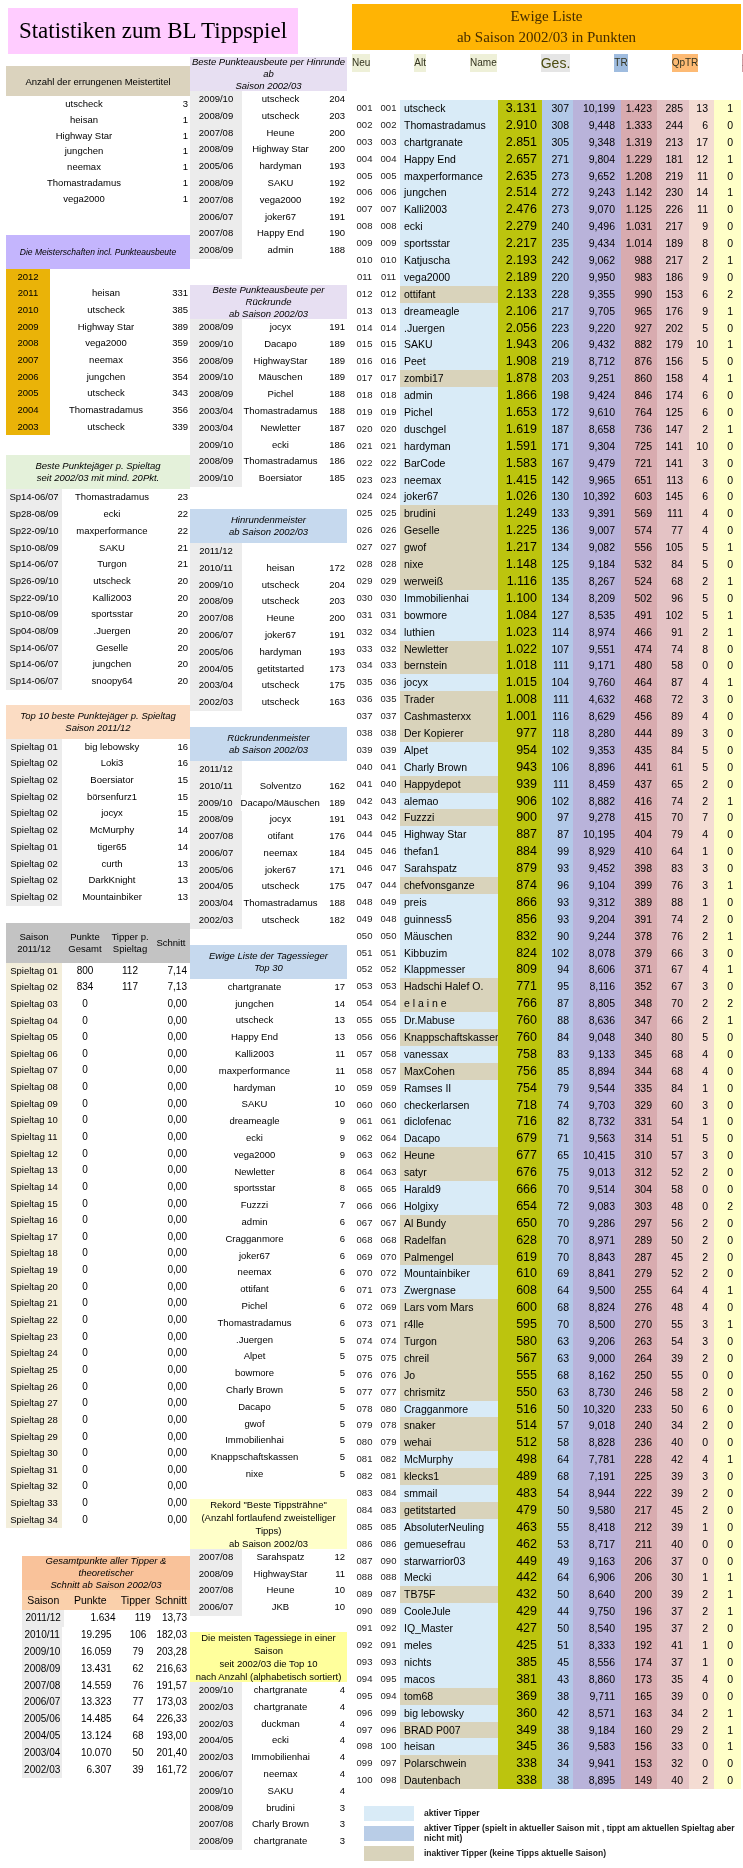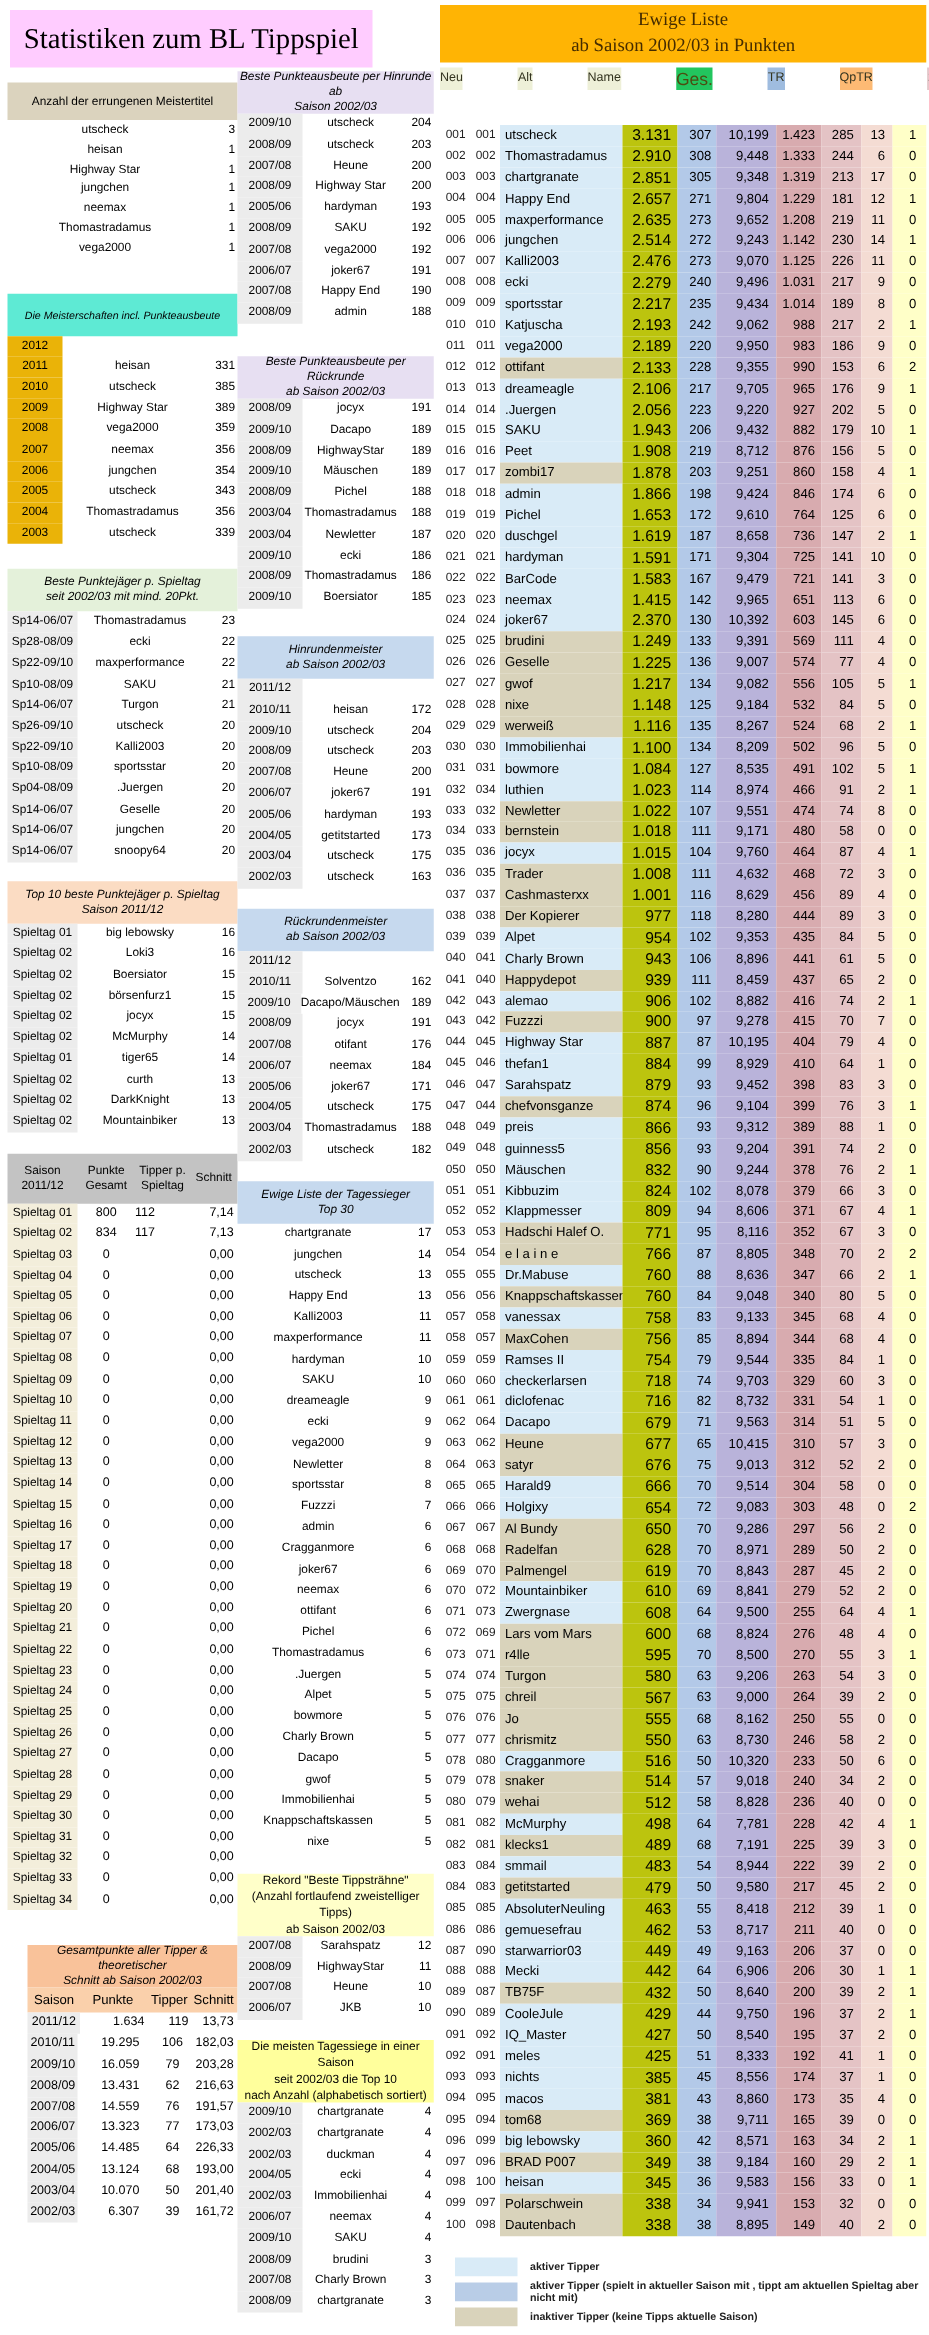--- a/index.html
+++ b/index.html
@@ -9,42 +9,42 @@
         font-family:"Liberation Serif",serif;font-size:23px;text-align:center;line-height:46px;}
   .col{position:absolute;}
   .col-left{left:6px;top:66px;width:184px;}
   .col-mid{left:190px;top:57px;width:157px;}
   .col-right{left:352px;top:4px;width:389px;}
   .phead{white-space:pre-line;text-align:center;display:flex;flex-direction:column;justify-content:center;}
   .h1l{height:30px;}
   .h2l{height:34px;font-size:9.5px;line-height:12px;font-style:italic;}
   .h3l{height:50px;font-size:9.5px;line-height:13px;}
   .tan{background:#dbd3be;font-size:9.5px;}
-  .mint{background:#5eead4;font-size:8.5px;}
+  .mint{background:#c4b5fd;font-size:8.5px;}
   .pgreen{background:#e4f1da;}
   .peach{background:#fbdcc3;}
   .lav{background:#e7dff2;}
   .lblue{background:#c6d9ee;}
   .pyellow{background:#ffffc9;}
   .yellow{background:#ffff9c;}
   .gesamthead{background:#f9c29a;}
   .r{display:flex;height:16.7px;line-height:16.7px;}
   .rm{display:flex;height:15.8px;line-height:15.8px;}
   .lab{width:56px;background:#ececec;text-align:center;font-size:9.5px;}
   .lab46{width:44px;background:#eab308;text-align:center;font-size:9.5px;}
   .nm{flex:1;text-align:center;font-size:9.5px;}
   .val{width:26px;text-align:right;font-size:9.5px;padding-right:2px;}
   
   .shead{display:flex;background:#c3c3c3;height:40px;font-size:9.5px;line-height:12px;}
   .shead div{display:flex;flex-direction:column;justify-content:center;text-align:center;white-space:pre-line;}
   .sc0{width:56px;}.sc1{width:46px;}.sc2{width:44px;}.sc3{flex:1;}
   .srow{display:flex;height:16.65px;line-height:16.65px;}
   .srow .sl{width:56px;background:#f3eedb;text-align:center;font-size:9.5px;}
   .srow .sp{width:46px;text-align:center;}
-  .srow .st{width:44px;text-align:left;}
+  .srow .st{width:44px;text-align:center;}
   .srow .ss{flex:1;text-align:right;padding-right:3px;}
   
   .ghead{display:flex;background:#fad0ab;height:20px;line-height:20px;font-size:10.5px;}
   .gc0{width:46px;text-align:center;}.gc1{width:56px;text-align:center;}
   .gc2{width:42px;text-align:center;}.gc3{flex:1;text-align:right;padding-right:3px;}
   .grow{display:flex;height:16.8px;line-height:16.8px;}
   .grow .g0{width:46px;background:#ececec;text-align:center;}
   .grow .g1{width:56px;text-align:right;padding-right:8px;}
   .grow .g2{width:42px;text-align:center;}
   .grow .g3{flex:1;text-align:right;padding-right:3px;}
@@ -54,21 +54,21 @@
   .panel{margin:0;}
   
   .etitle{height:46px;background:#ffb404;color:#452c00;font-family:"Liberation Serif",serif;
           font-size:15px;line-height:21px;text-align:center;white-space:pre-line;padding-top:2px;box-sizing:border-box;}
   .ehead{display:flex;height:18px;line-height:18px;margin-top:4px;font-size:10px;color:#33331f;gap:44px;}
   .ehead .hc{text-align:center;}
   .cream{background:#eef0d8;}
   .c-neu{width:25px;}.c-alt{width:23px;}.c-name{width:98px;}.c-ges{width:44px;}
   .c-tr{width:31px;}.c-qptr{width:48px;}.c-2p{width:36px;}.c-zp{width:32px;}
   .c-ts{width:25px;}.c-np{width:27px;}
-  .hges{background:#22c55e;font-size:14px;color:#4c4c10;}
+  .hges{background:#e5e5e5;font-size:14px;color:#4c4c10;}
   .htr{background:#9fbcdf;}.hqptr{background:#fdba74;}.h2p{background:#cf9ba1;}
   .hzp{background:#ddb3b7;}.hts{background:#eed0c6;}.hnp{background:#fafab4;}
   .ebody{margin-top:28px;}
   .erow{display:flex;height:16.9px;line-height:16.9px;font-size:10.5px;}
   .erow .c-neu,.erow .c-alt{text-align:center;font-size:9.5px;color:#222;}
   .erow .c-name{text-align:left;padding-left:4px;box-sizing:border-box;}
   .erow .c-ges{background:#bcc40e;text-align:right;padding-right:5px;box-sizing:border-box;font-size:12.5px;}
   .erow .c-tr{background:#b3c9e8;text-align:right;padding-right:4px;box-sizing:border-box;}
   .erow .c-qptr{background:#b9b3da;text-align:right;padding-right:6px;box-sizing:border-box;}
   .erow .c-2p{background:#d8abaf;text-align:right;padding-right:5px;box-sizing:border-box;}
@@ -1348,21 +1348,21 @@
           <span class="c-qptr">9,965</span>
           <span class="c-2p">651</span>
           <span class="c-zp">113</span>
           <span class="c-ts">6</span>
           <span class="c-np">0</span>
         </div>
         <div class="erow">
           <span class="c-neu">024</span>
           <span class="c-alt">024</span>
           <span class="c-name st-a">joker67</span>
-          <span class="c-ges">2.370</span>
+          <span class="c-ges">1.026</span>
           <span class="c-tr">130</span>
           <span class="c-qptr">10,392</span>
           <span class="c-2p">603</span>
           <span class="c-zp">145</span>
           <span class="c-ts">6</span>
           <span class="c-np">0</span>
         </div>
         <div class="erow">
           <span class="c-neu">025</span>
           <span class="c-alt">025</span>

